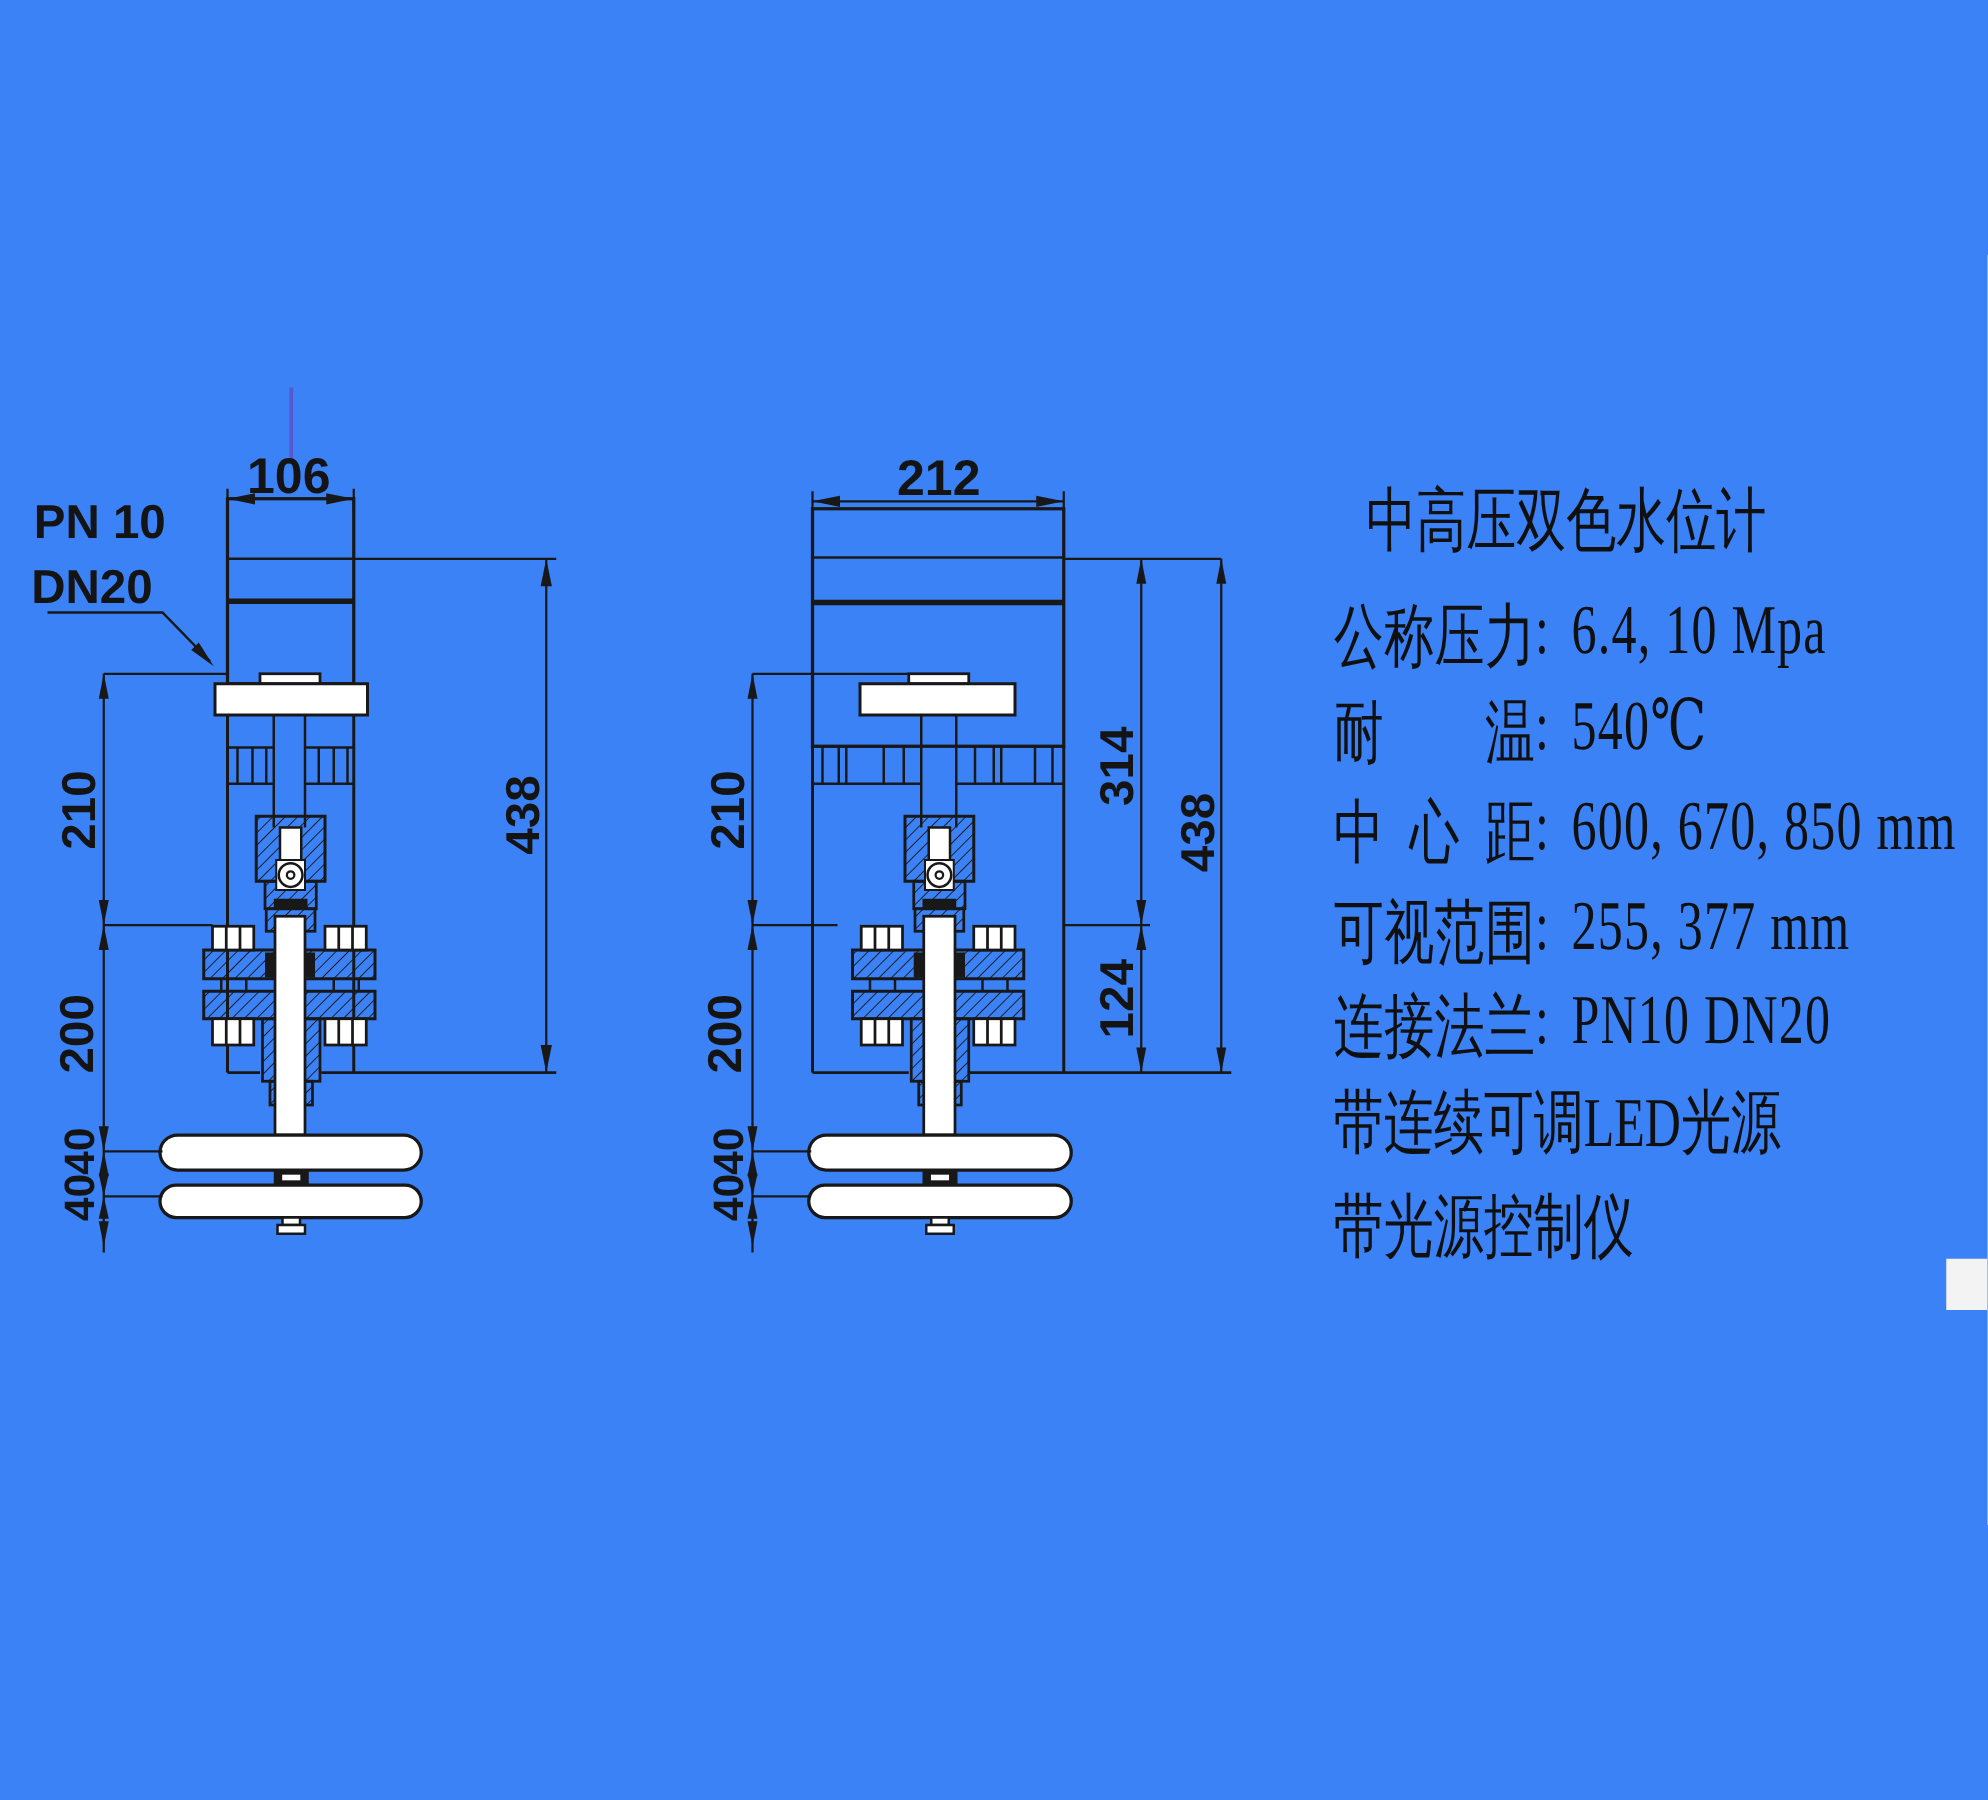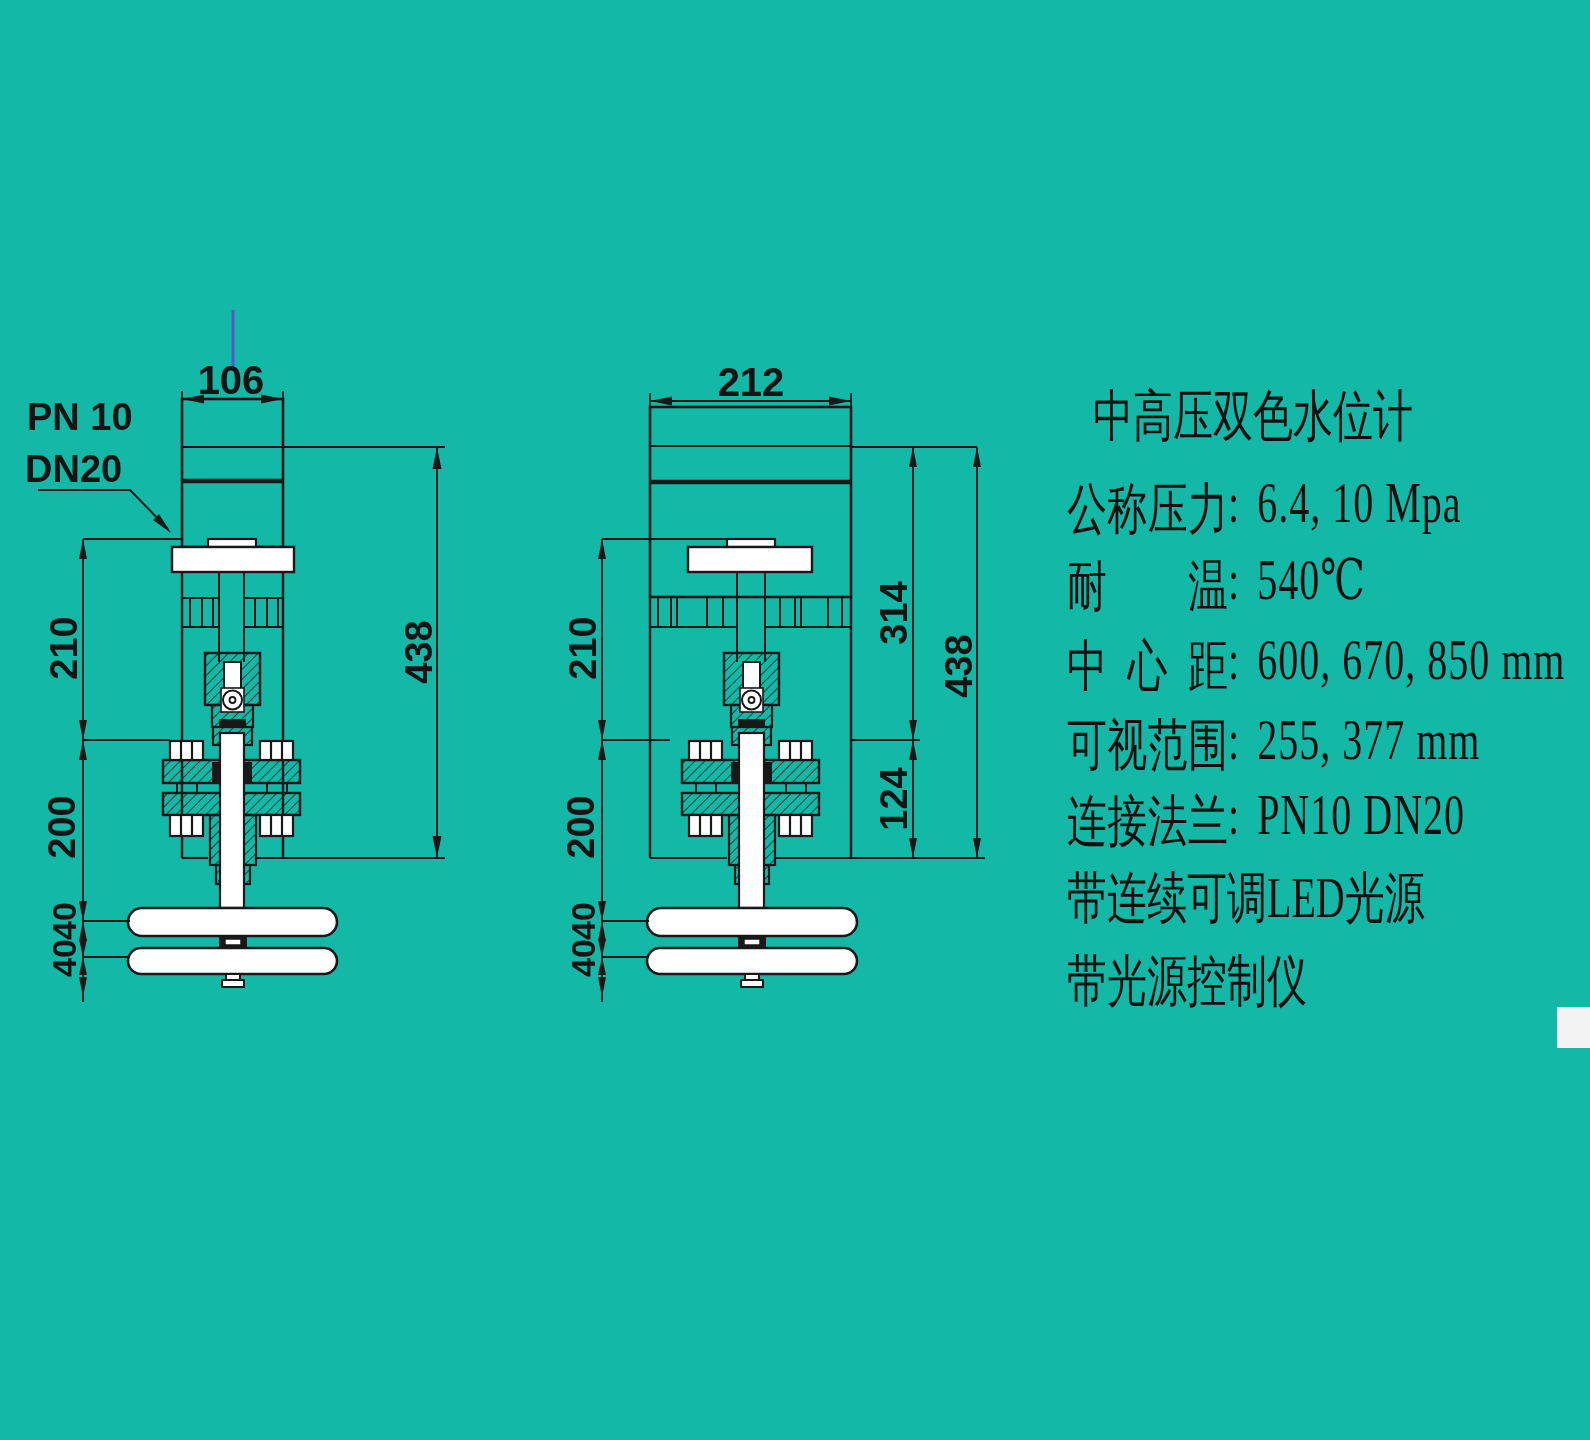--- a/index.html
+++ b/index.html
@@ -1,20 +1,20 @@
 <!DOCTYPE html>
 <html><head>
 <meta charset="utf-8">
 <style>
   html,body{margin:0;padding:0;}
   body{
     width:1590px;height:1440px;background:#ffffff;position:relative;
     font-family:"Liberation Sans", sans-serif;overflow:hidden;
   }
-  .canvas{position:absolute;left:0;top:0;width:1590px;height:1440px;background:#14b8a6;}
+  .canvas{position:absolute;left:0;top:0;width:1590px;height:1440px;background:#3b82f6;}
   svg{position:absolute;left:0;top:0;}
   .spec-panel{
     position:absolute;left:1067px;top:378px;width:500px;height:460px;
     transform:scaleY(1.40);transform-origin:0 0;
     font-family:"Liberation Serif","DejaVu Serif",serif;
     color:#101010;font-size:40px;
   }
   .spec-title{position:absolute;left:26px;top:0;white-space:nowrap;letter-spacing:0px;}
   .spec-row{position:absolute;left:0;white-space:nowrap;}
   .spec-label{display:inline-block;width:161px;text-align:justify;text-align-last:justify;vertical-align:top;}

